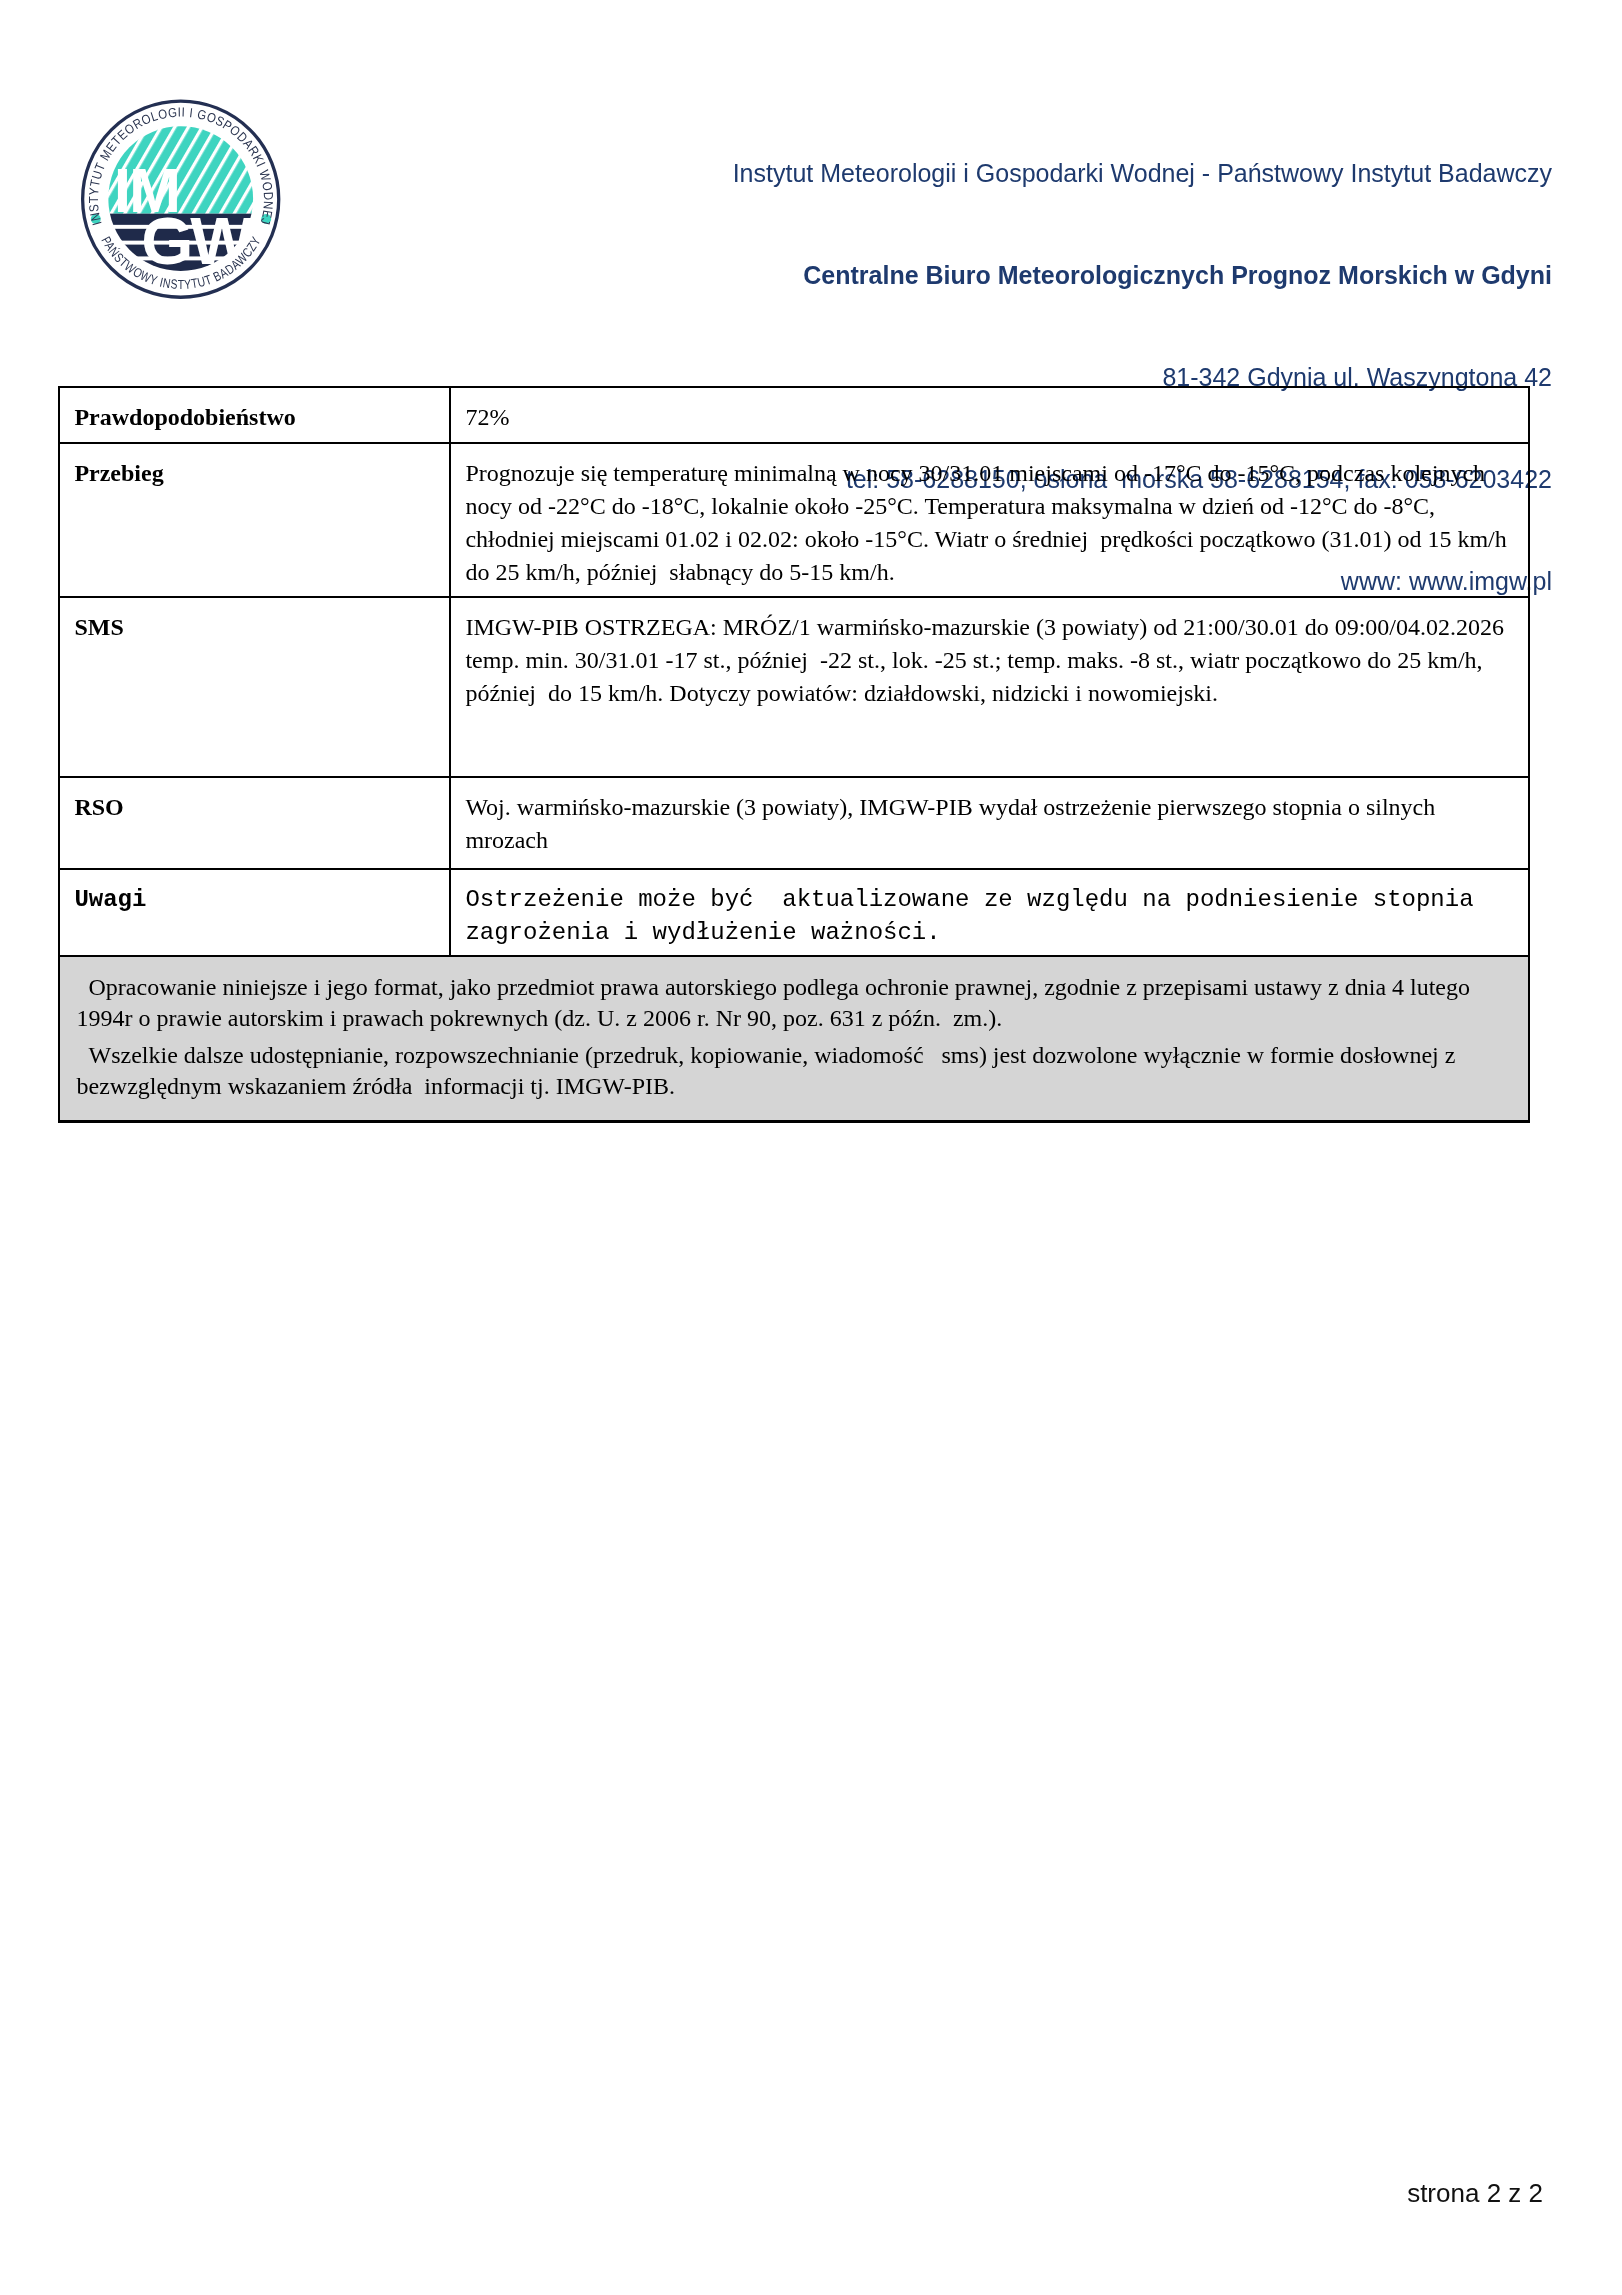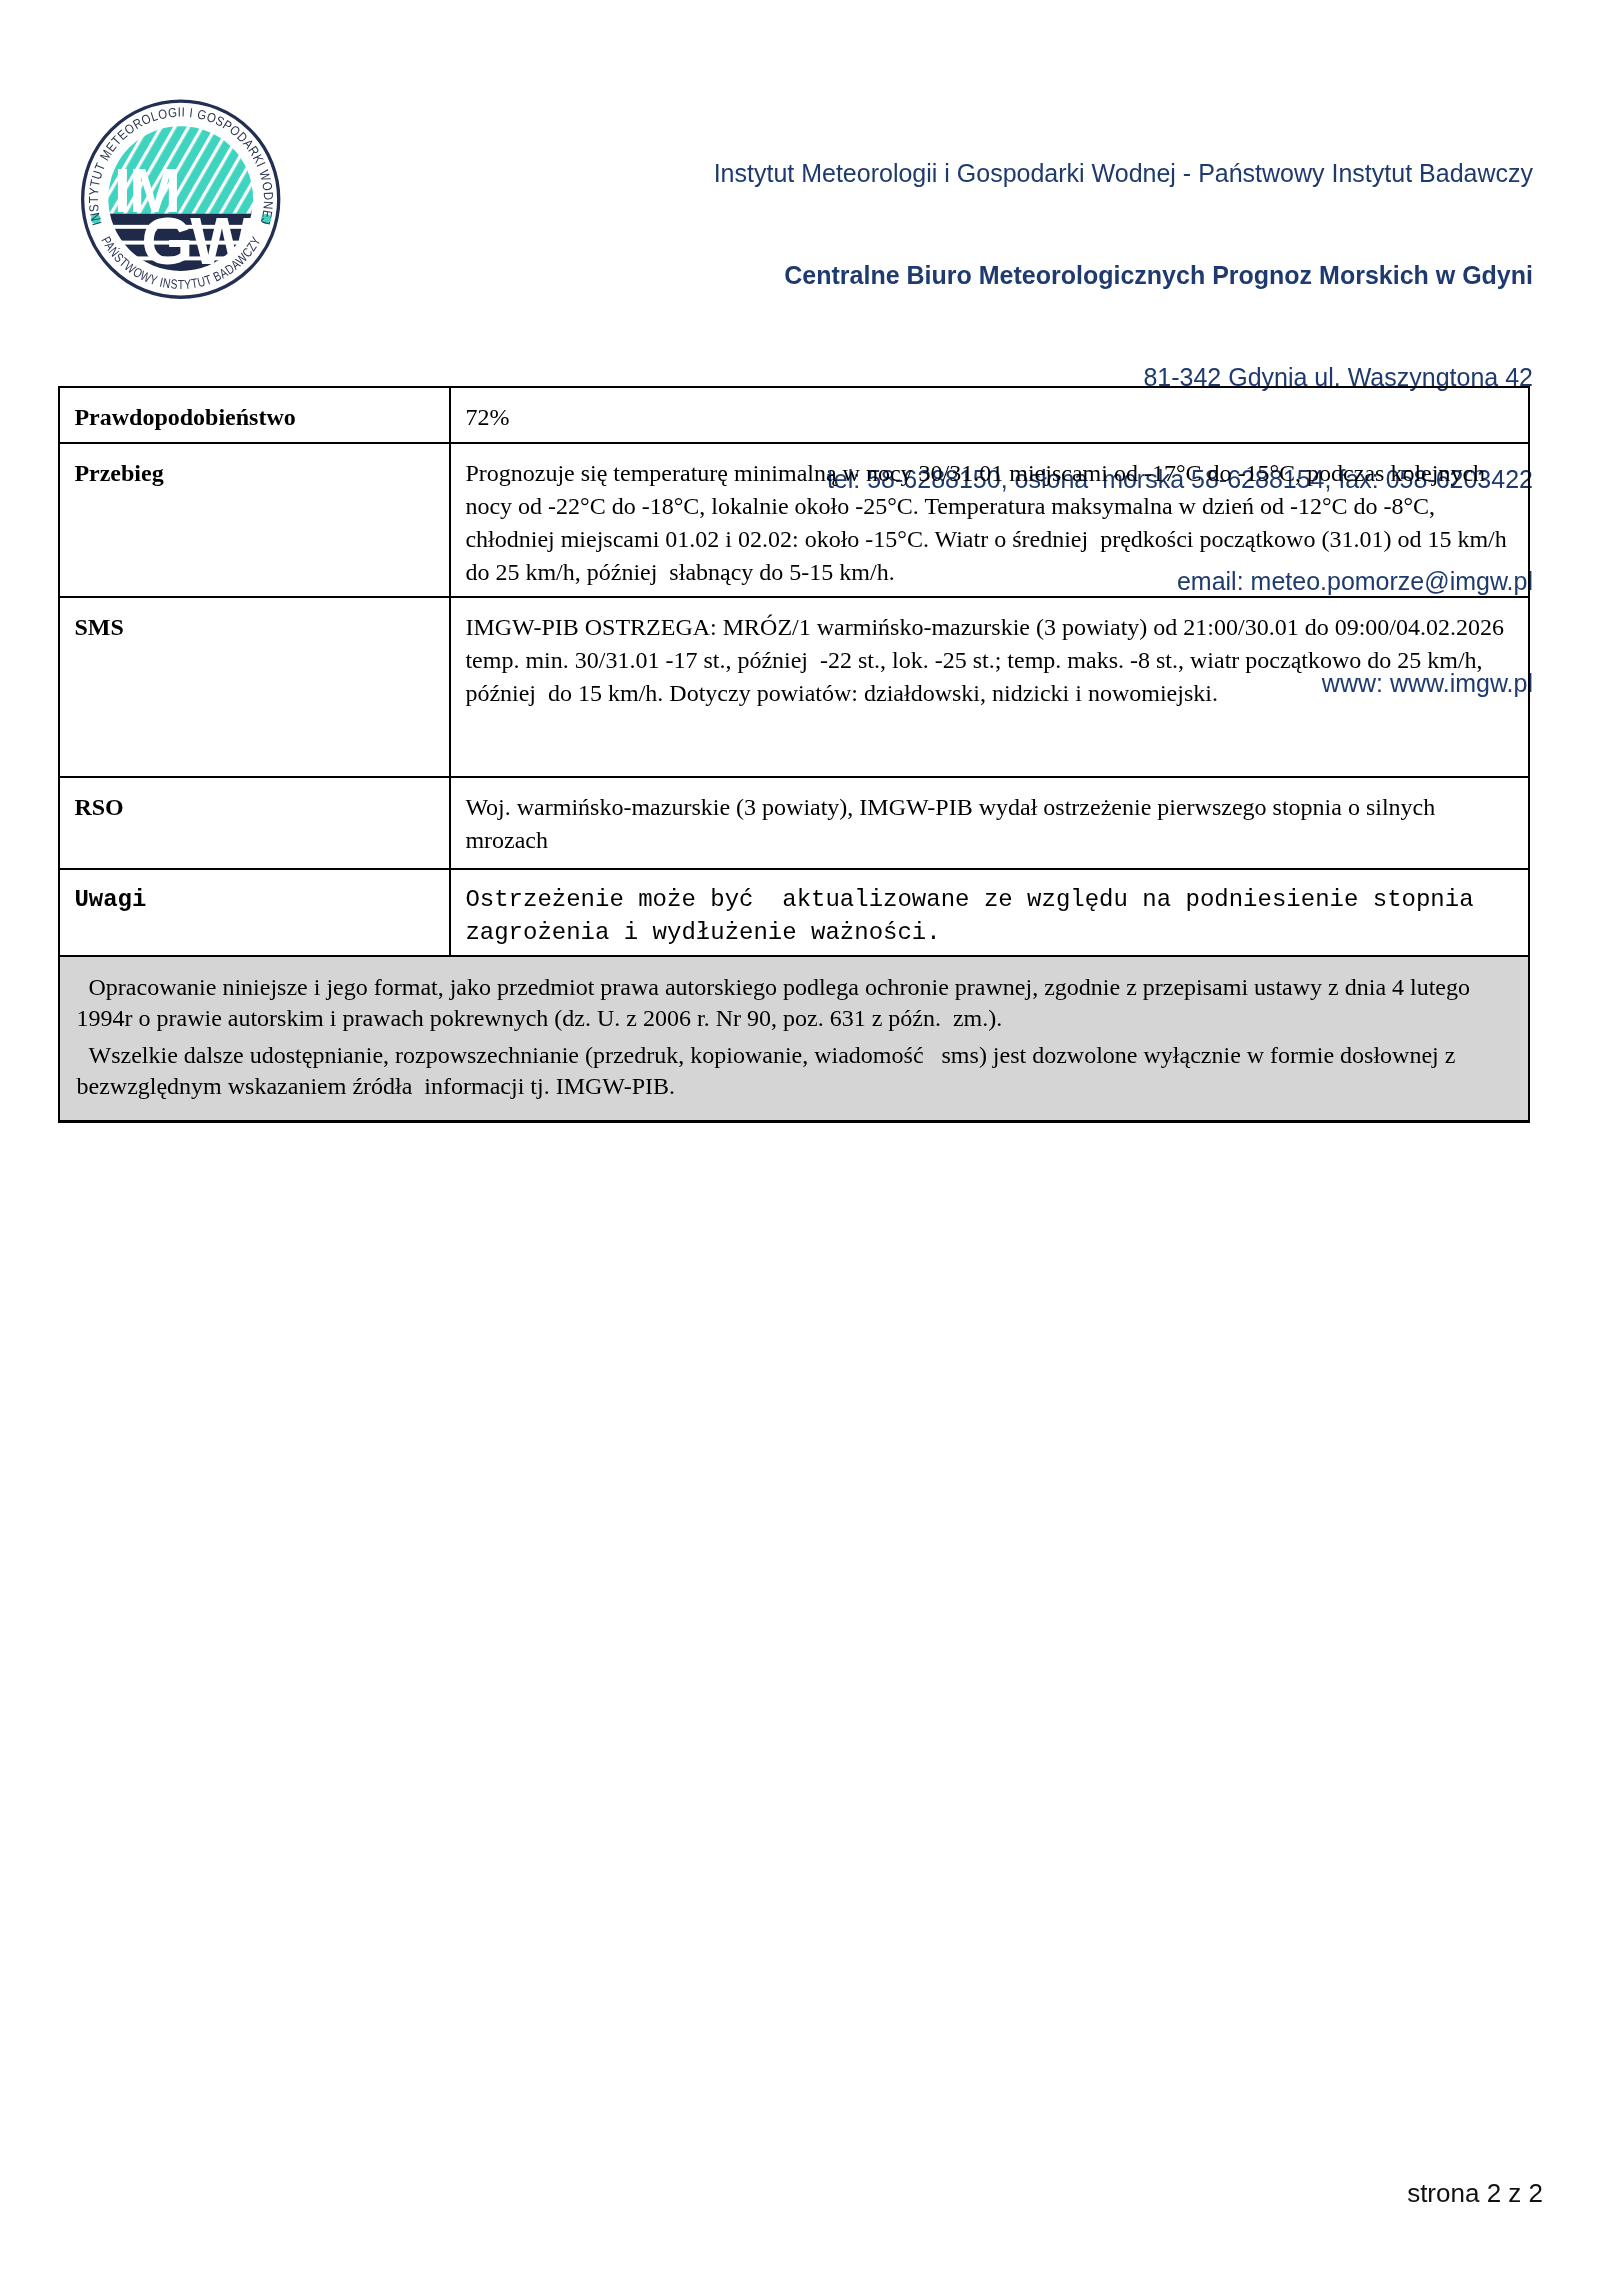--- a/index.html
+++ b/index.html
@@ -12,21 +12,21 @@
     color:#000;
   }
 
   
   .logo-wrap{position:absolute;left:80px;top:97px;width:204px;height:207px;}
   .logo-wrap svg{width:100%;height:100%;}
   .ring-text{font-family:"Liberation Sans",sans-serif;font-size:20px;letter-spacing:1px;fill:#2b3550;}
   .monogram{font-family:"Liberation Sans",sans-serif;font-weight:bold;fill:#ffffff;}
 
   .header-text{
-    position:absolute;top:88px;right:89px;
+    position:absolute;top:88px;right:70px;
     text-align:right;
     font-family:"Liberation Sans",sans-serif;
     font-size:25px;line-height:34px;
     color:#1e3a6e;
     white-space:pre;
   }
   .header-text .office{font-weight:bold;}
 
   
   .doc-block{position:absolute;left:58px;top:386px;width:1472px;}
@@ -102,21 +102,20 @@
         <textPath href="#arcBottom" startOffset="50%" textLength="300" lengthAdjust="spacingAndGlyphs">PAŃSTWOWY INSTYTUT BADAWCZY</textPath>
       </text>
     </svg>
   </div>
 
   <div class="header-text">
     <div>Instytut Meteorologii i Gospodarki Wodnej - Państwowy Instytut Badawczy</div>
     <div class="office">Centralne Biuro Meteorologicznych Prognoz Morskich w Gdyni</div>
     <div>81-342 Gdynia ul. Waszyngtona 42</div>
     <div>tel: 58-6288150, osłona  morska 58-6288154, fax: 058-6203422</div>
-    <div>email: meteo.pomorze@imgw.pl</div>
     <div>www: www.imgw.pl</div>
   </div>
 
   <div class="doc-block">
     <table class="warning">
       <colgroup>
           <col style="width:391px">
           <col>
         </colgroup>
       <tbody>

